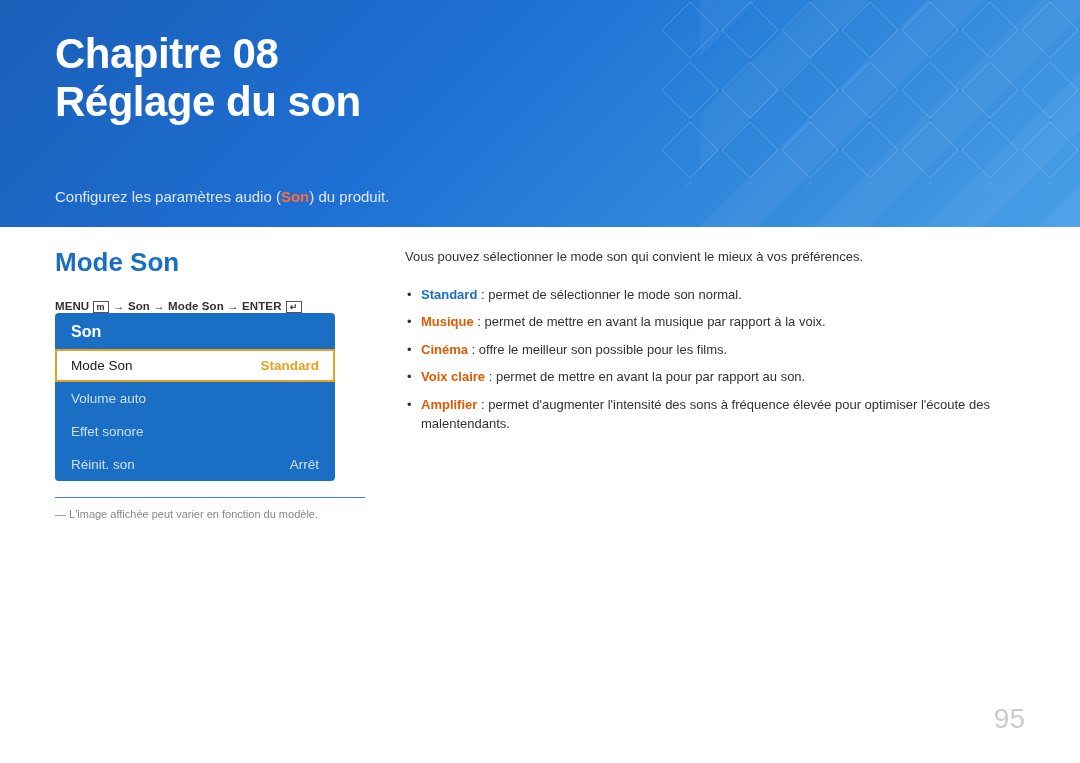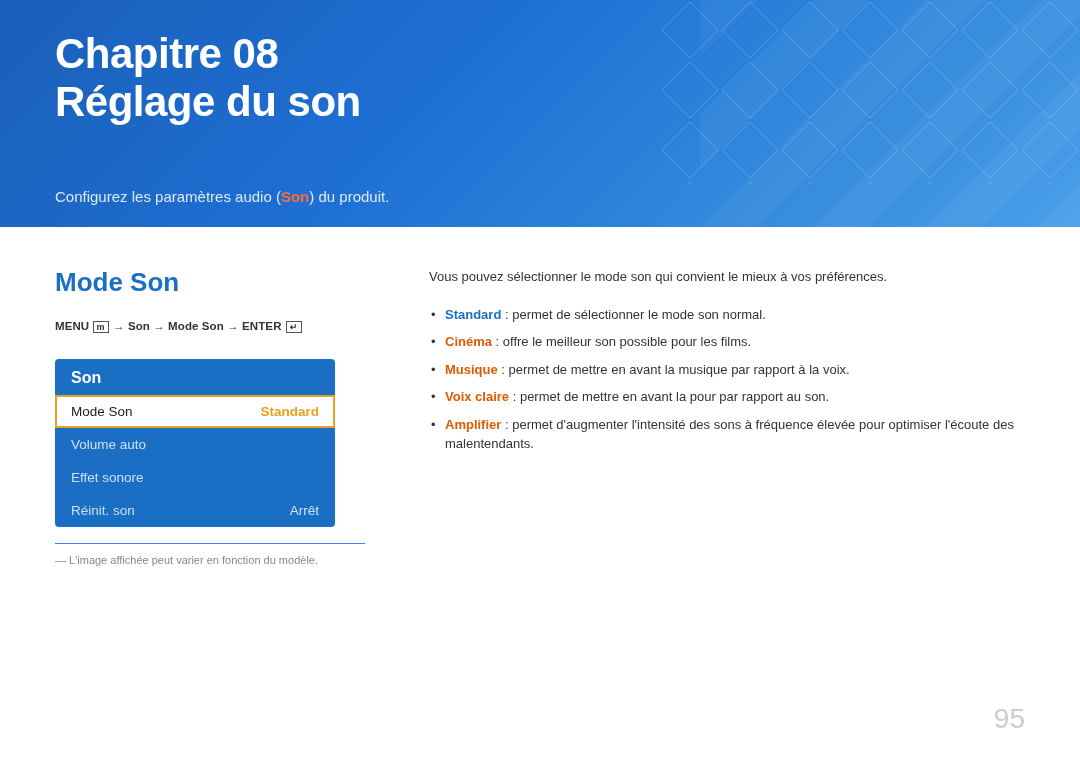--- a/index.html
+++ b/index.html
@@ -60,22 +60,22 @@
     }
 
     .header-subtitle .highlight {
       color: #ff6b35;
       font-weight: 600;
     }
 
     
     .main-content {
       display: flex;
-      padding: 40px 55px 30px 55px;
-      gap: 64px;
+      padding: 20px 55px 30px 55px;
+      gap: 40px;
     }
 
     .left-panel {
       width: 310px;
       flex-shrink: 0;
     }
 
     .right-panel {
       flex: 1;
     }
@@ -86,21 +86,21 @@
       font-size: 26px;
       font-weight: 700;
       margin-bottom: 22px;
     }
 
     
     .menu-path {
       font-size: 11.5px;
       color: #333;
       font-weight: 600;
-      margin-bottom: 26px;
+      margin-bottom: 0;
       letter-spacing: 0.1px;
     }
 
     .menu-path .menu-icon {
       display: inline-block;
       border: 1px solid #555;
       padding: 0px 3px;
       font-size: 9px;
       margin-right: 1px;
       vertical-align: middle;
@@ -298,24 +298,24 @@
   </div>
 
   <div class="right-panel">
     <p class="intro-text">Vous pouvez sélectionner le mode son qui convient le mieux à vos préférences.</p>
 
     <ul class="bullet-list">
       <li>
         <span class="term">Standard</span><span> : permet de sélectionner le mode son normal.</span>
       </li>
       <li>
+        <span class="term orange">Musique</span><span> : permet de mettre en avant la musique par rapport à la voix.</span>
+      </li>
+      <li>
         <span class="term orange">Cinéma</span><span> : offre le meilleur son possible pour les films.</span>
-      </li>
-      <li>
-        <span class="term orange">Musique</span><span> : permet de mettre en avant la musique par rapport à la voix.</span>
       </li>
       <li>
         <span class="term orange">Voix claire</span><span> : permet de mettre en avant la pour par rapport au son.</span>
       </li>
       <li>
         <span class="term orange">Amplifier</span><span> : permet d'augmenter l'intensité des sons à fréquence élevée pour optimiser l'écoute des malentendants.</span>
       </li>
     </ul>
   </div>
 

